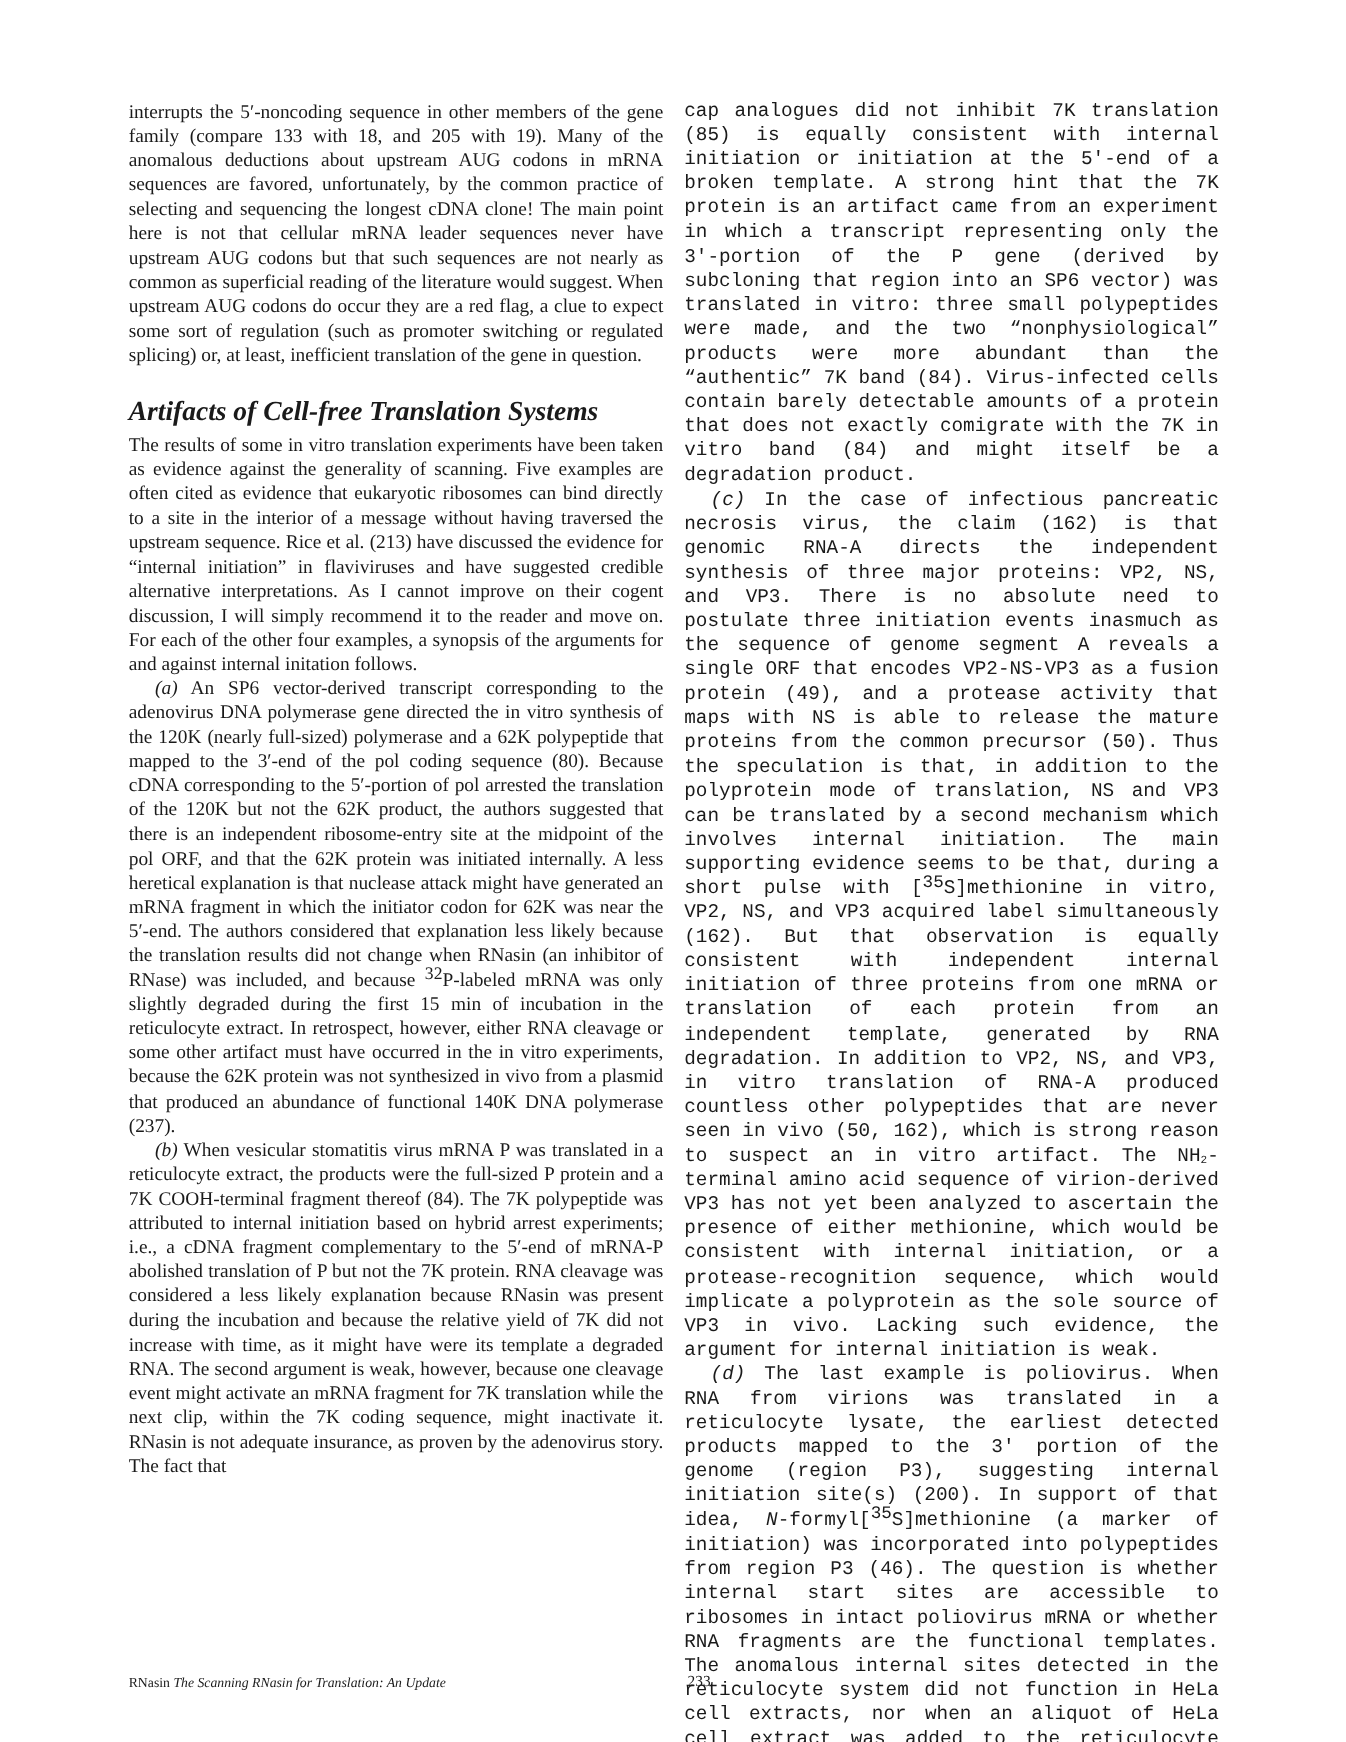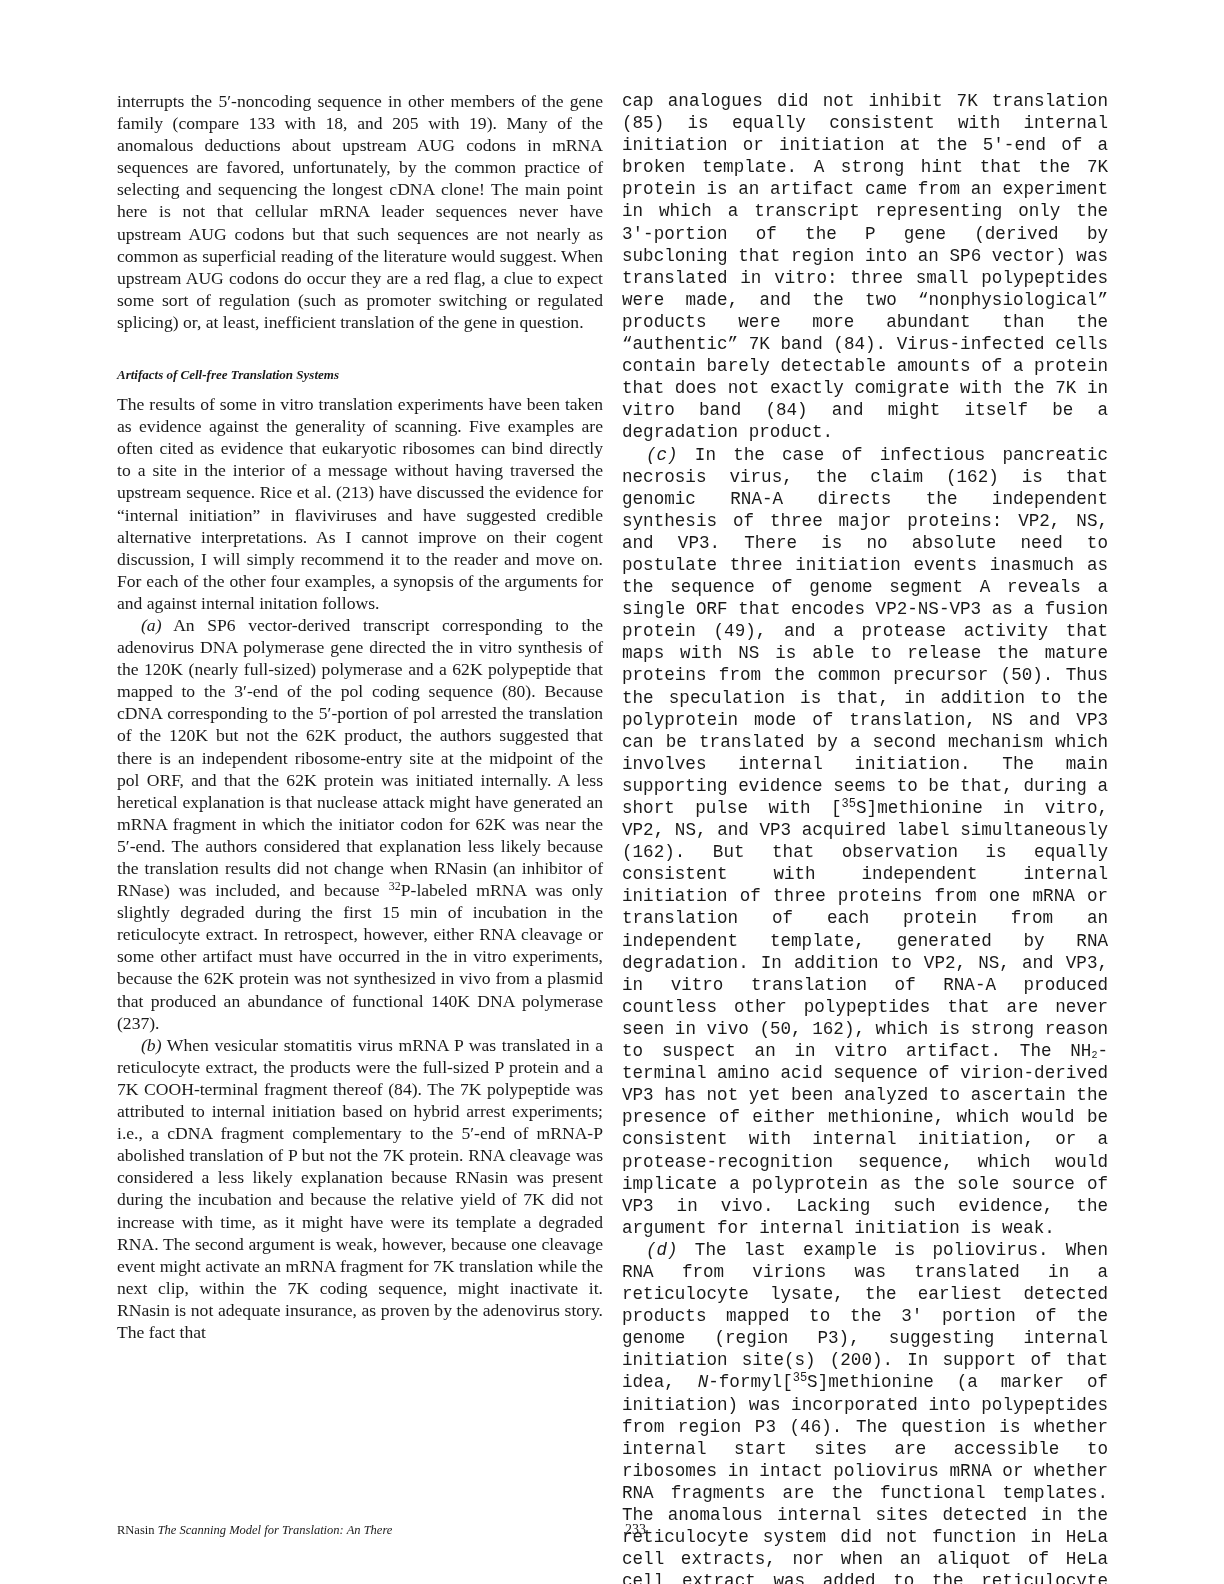--- a/index.html
+++ b/index.html
@@ -3,25 +3,25 @@
 <meta charset="utf-8">
 <style>
   html, body { margin: 0; padding: 0; background: #ffffff; }
   body { width: 1224px; height: 1584px; position: relative; overflow: hidden; font-family: "Liberation Serif", "DejaVu Serif", serif; color: #1a1a1a; }
   .col { position: absolute; top: 70px; width: 486px; font-size: 17.6px; line-height: 22.1px; text-align: justify; hyphens: manual; margin-top: 20px; }
   .col-left { left: 117px; }
   .col-right { left: 622px; font-family: Liberation Mono, monospace; }
   .col p { margin: 0; }
   .col p.indent { text-indent: 24px; }
   .col p.noindent { text-indent: 0; }
-  .col h2 { font-size: 13px; font-weight: bold; font-style: italic; margin: 30px 0 6px 0; line-height: 24px; text-align: left; }
+  .col h2 { font-size: 25px; font-weight: bold; font-style: italic; margin: 30px 0 6px 0; line-height: 24px; text-align: left; }
   .footer { position: absolute; top: 1523px; left: 117px; width: 600px; font-size: 12.5px; font-style: italic; }
   .footer .author { font-style: normal; }
   .page-num { position: absolute; top: 1522px; left: 625px; font-size: 14px; }
-  sup { font-size: 12px; line-height: 0; vertical-align: 6px; }
+  sup { font-size: 16px; line-height: 0; vertical-align: 6px; }
   sub { font-size: 10px; line-height: 0; vertical-align: -2px; }
   .u { }
 </style>
 </head>
 <body>
 
 <div class="col col-left">
   <p class="noindent">interrupts the 5′-noncoding sequence in other members of the gene family (compare 133 with 18, and 205 with 19). Many of the anomalous deductions about upstream AUG codons in mRNA sequences are favored, unfortunately, by the common practice of selecting and sequencing the longest cDNA clone! The main point here is not that cellular mRNA leader sequences never have upstream AUG codons but that such sequences are not nearly as common as superficial reading of the literature would suggest. When upstream AUG codons do occur they are a red flag, a clue to expect some sort of regulation (such as promoter switching or regulated splicing) or, at least, inefficient translation of the gene in question.</p>
 
   <h2>Artifacts of Cell-free Translation Systems</h2>
@@ -36,15 +36,15 @@
 <div class="col col-right">
   <p class="noindent">cap analogues did not inhibit 7K translation (85) is equally consistent with internal initiation or initiation at the 5′-end of a broken template. A strong hint that the 7K protein is an artifact came from an experiment in which a transcript representing only the 3′-portion of the P gene (derived by subcloning that region into an SP6 vector) was translated in vitro: three small polypeptides were made, and the two “nonphysiological” products were more abundant than the “authentic” 7K band (84). Virus-infected cells contain barely detectable amounts of a protein that does not exactly comigrate with the 7K in vitro band (84) and might itself be a degradation product.</p>
 
   <p class="indent"><i>(c)</i><span> In the case of infectious pancreatic necrosis virus, the claim (162) is that genomic RNA-A directs the independent synthesis of three major proteins: VP2, NS, and VP3. There is no absolute need to postulate three initiation events inasmuch as the sequence of genome segment A reveals a single ORF that encodes VP2-NS-VP3 as a fusion protein (49), and a protease activity that maps with NS is able to release the mature proteins from the common precursor (50). Thus the speculation is that, in addition to the polyprotein mode of translation, NS and VP3 can be translated by a second mechanism which involves internal initiation. The main supporting evidence seems to be that, during a short pulse with [</span><sup>35</sup><span>S]methionine in vitro, VP2, NS, and VP3 acquired label simultaneously (162). But that observation is equally consistent with independent internal initiation of three proteins from one mRNA or translation of each protein from an independent template, generated by RNA degradation. In addition to VP2, NS, and VP3, in vitro translation of RNA-A produced countless other polypeptides that are never seen in vivo (50, 162), which is strong reason to suspect an in vitro artifact. The NH</span><sub>2</sub><span>-terminal amino acid sequence of virion-derived VP3 has not yet been analyzed to ascertain the presence of either methionine, which would be consistent with internal initiation, or a protease-recognition sequence, which would implicate a polyprotein as the sole source of VP3 in vivo. Lacking such evidence, the argument for internal initiation is weak.</span></p>
 
   <p class="indent"><i>(d)</i><span> The last example is poliovirus. When RNA from virions was translated in a reticulocyte lysate, the earliest detected products mapped to the 3′ portion of the genome (region P3), suggesting internal initiation site(s) (200). In support of that idea, </span><i>N</i><span>-formyl[</span><sup>35</sup><span>S]methionine (a marker of initiation) was incorporated into polypeptides from region P3 (46). The question is whether internal start sites are accessible to ribosomes in intact poliovirus mRNA or whether RNA fragments are the functional templates. The anomalous internal sites detected in the reticulocyte system did not function in HeLa cell extracts, nor when an aliquot of HeLa cell extract was added to the reticulocyte lysate. The authors’ interpretation was that HeLa cell extracts contain undefined factors that promote 5′ initiation, and “the deficiency (of those factors in the reticulocyte system) resulted in the ability of ribosomes to initiate translation on internal sequences” (46). One might think that deficiency of a required component would preclude translation, rather than endow ribosomes with a novel power; but that is debatable. The fact is that no virus-promoting initiation factor has yet been purified from HeLa cells, but HeLa extracts have been shown to contain an RNase inhibitor (249)! Finally, an experiment that might have detected internal initiation in vivo failed to do so. The experi-</span></p>
 </div>
 
 <div class="footer">
   <span class="author">RNasin</span>
-  <span>The Scanning Model for Translation: An There</span>
+  <span>The Scanning RNasin for Translation: An Update</span>
 </div>
 <div class="page-num">233</div>
 
 </body></html>

